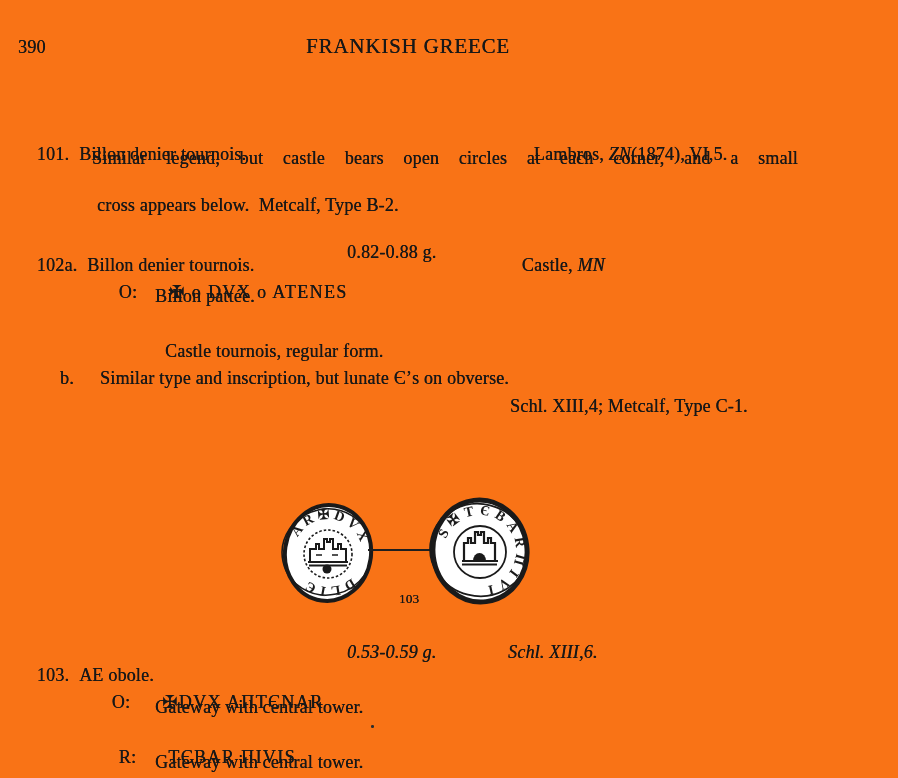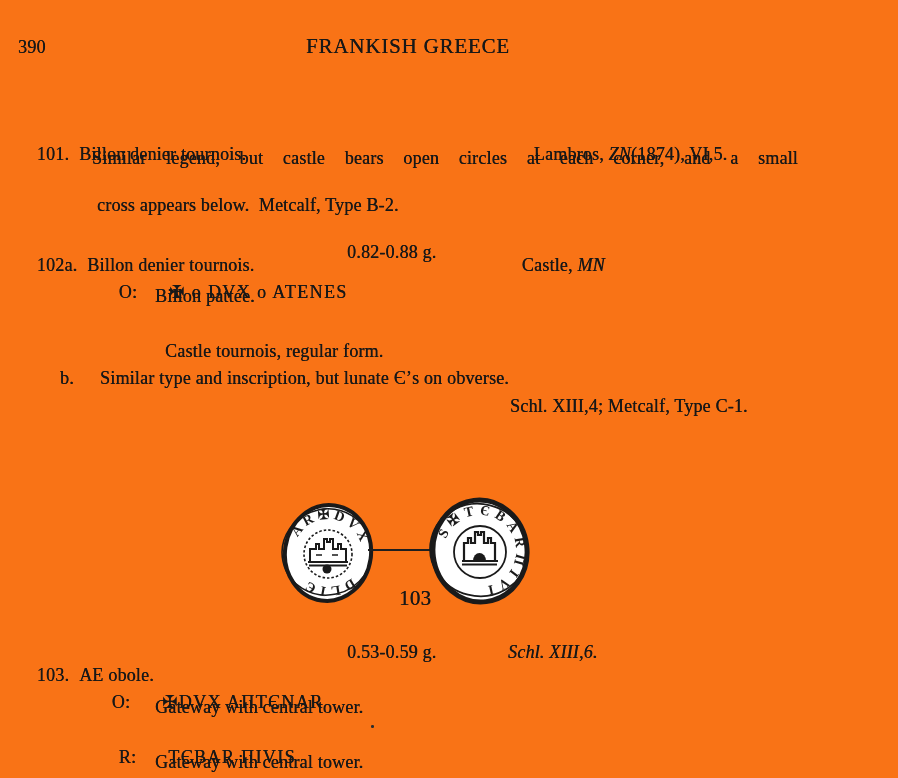--- a/index.html
+++ b/index.html
@@ -15,21 +15,21 @@
     white-space:normal; text-align:justify; text-align-last:justify;
   }
   .it { font-style:italic; }
   .legend { letter-spacing:1.4px;margin-left:24px; }
   .gap { display:inline-block; width:10px; }
   .header-title { letter-spacing:0.8px; font-size:21px; }
   .coin { position:absolute; }
   .coin text { font-family:"Liberation Serif", serif; fill:#1a1a1a; }
   .connector { position:absolute; height:1.6px; background:#1f1f1f; }
   .speck { position:absolute; width:2.5px; height:2.5px; border-radius:50%; background:#2d2d2d; }
-  .caption { font-size:21px; }
+  .caption { font-size:13px; }
 </style>
 </head>
 <body>
 
 <div class="page">
 
   <div class="t" style="left:18px; top:36px;">390</div>
   <div class="t header-title" style="left:306px; top:35px;">FRANKISH GREECE</div>
 
   <div class="t" style="left:18px; top:120px;">
@@ -96,21 +96,21 @@
       <path stroke-width="1.8" d="M36,67 H72 M36,70.5 H71"></path>
       <path d="M47,67 a6.5,8 0 0 1 13,0 z" fill="#1a1a1a" stroke="none"></path>
     </g>
   </svg>
 
   <div class="t caption" style="left:399px; top:587px;">103</div>
 
   <div class="t" style="left:18px; top:641px;">
     <span>103.</span><span class="gap"></span><span>AE obole.</span>
   </div>
-  <div class="t" style="left:347px; top:641px;">0.53-0.59 g.</div>
+  <div class="t" style="left:347px; top:641px;font-style:italic;">0.53-0.59 g.</div>
   <div class="t" style="left:508px; top:641px;font-style:italic;">Schl. XIII,6.</div>
   <div class="t" style="left:93px; top:668px;">
     <span>O:</span><span class="gap" style="width:8px"></span><span class="legend">✠DVX AΠTЄNAR</span>
   </div>
   <div class="t" style="left:155px; top:696px;">Gateway with central tower.</div>
   <div class="t" style="left:100px; top:723px;">
     <span>R:</span><span class="gap" style="width:8px"></span><span class="legend">TЄBAR ΠIVIS</span>
   </div>
   <div class="t" style="left:155px; top:751px;">Gateway with central tower.</div>
 

